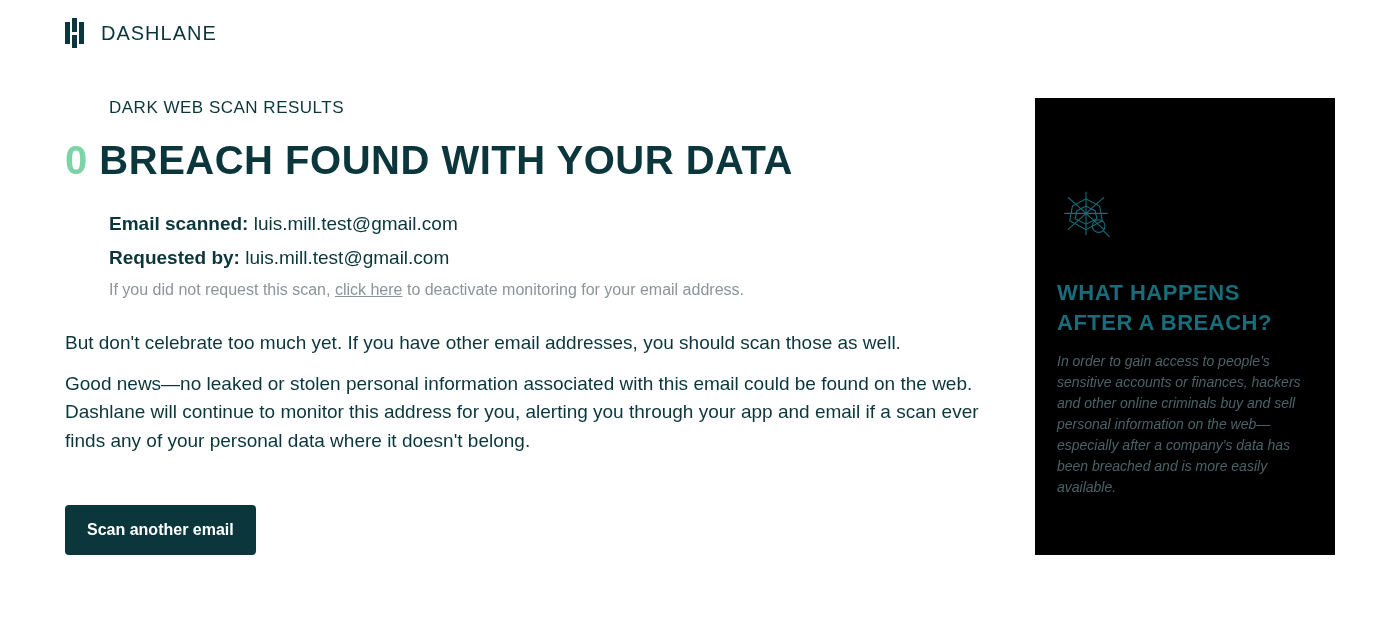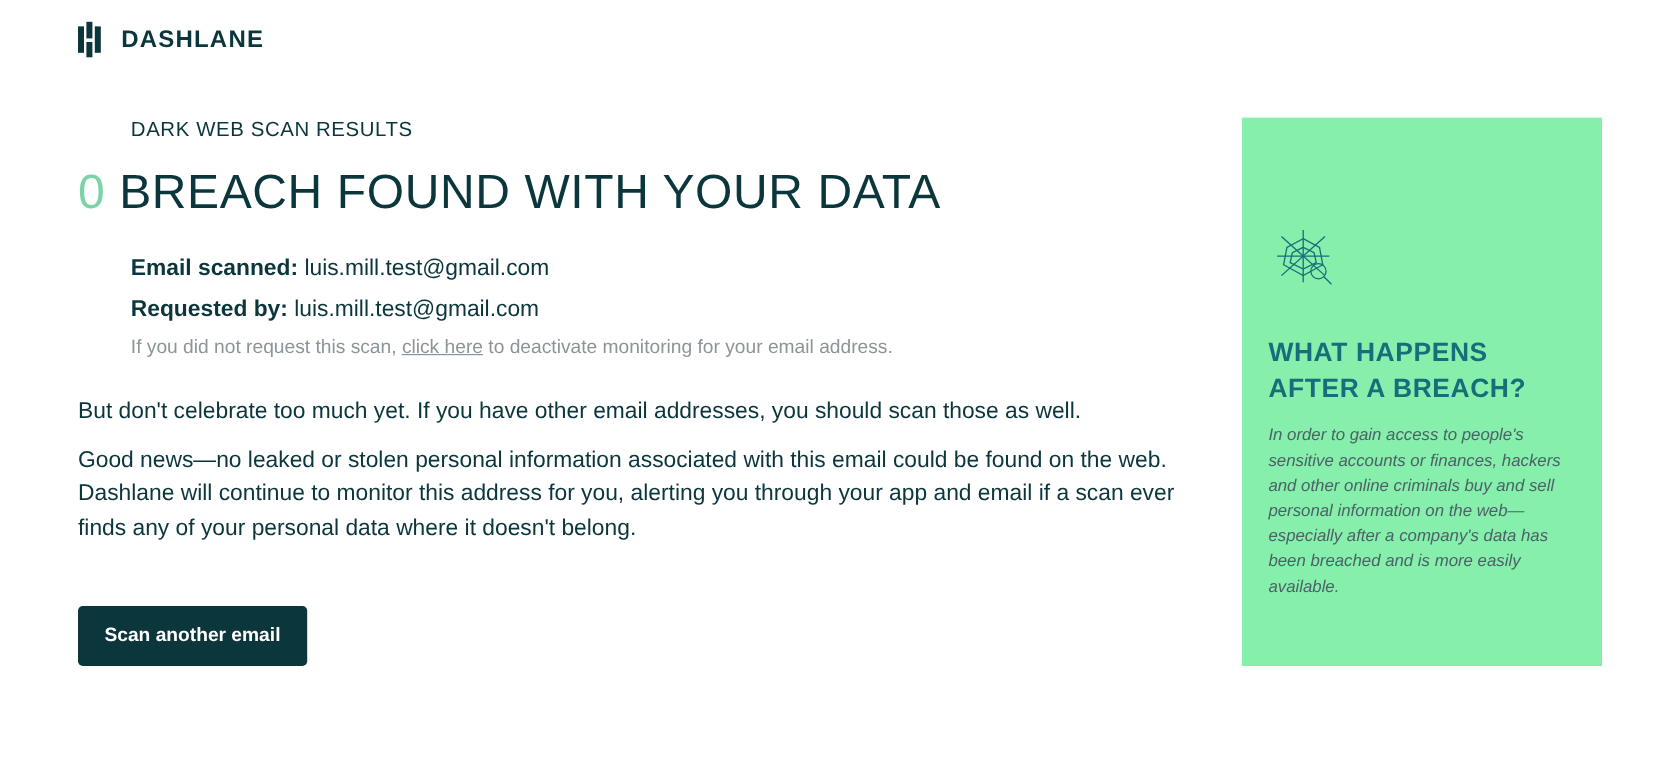--- a/index.html
+++ b/index.html
@@ -7,37 +7,37 @@
     font-family: -apple-system, BlinkMacSystemFont, "Segoe UI", Helvetica, Arial, sans-serif;
     background: #ffffff;
     color: #0b363c;
     width: 1400px;
     height: 634px;
     padding: 18px 65px 30px 65px;
   }
   .logo-row { display: flex; align-items: center; gap: 10px; margin-bottom: 50px; }
   .logo-mark { display: flex; align-items: center; }
   .logo-text {
-    font-weight: 700;
+    font-weight: 400;
     letter-spacing: 1px;
     font-size: 20px;
     color: #0b363c;
   }
   .content-wrap { display: flex; gap: 30px; }
   .main-col { flex: 1; max-width: 940px; }
   .kicker {
     font-size: 17px;
     letter-spacing: 0.5px;
     color: #0b363c;
     margin-bottom: 20px;
     margin-left: 44px;
   }
   h1 {
     font-size: 40px;
-    font-weight: 400;
+    font-weight: 700;
     color: #0b363c;
     margin-bottom: 30px;
     letter-spacing: 0.5px;
   }
   h1 .count { color: #7dd3a8; }
   .meta-block { margin-left: 44px; margin-bottom: 10px; }
   .meta-line {
     font-size: 19px;
     color: #0b363c;
     margin-bottom: 12px;
@@ -65,21 +65,21 @@
     color: #ffffff;
     border: none;
     border-radius: 4px;
     padding: 16px 22px;
     font-size: 16px;
     font-weight: 600;
     cursor: pointer;
   }
   .side-card {
     width: 300px;
-    background: #86efac;
+    background: #000000;
     padding: 90px 22px 40px 22px;
     color: #0b363c;
     min-height: 450px;
   }
   .side-card .web-icon { margin-bottom: 28px; color: #176d7a; }
   .side-card h2 {
     font-size: 22px;
     font-weight: 800;
     line-height: 1.35;
     color: #176d7a;

